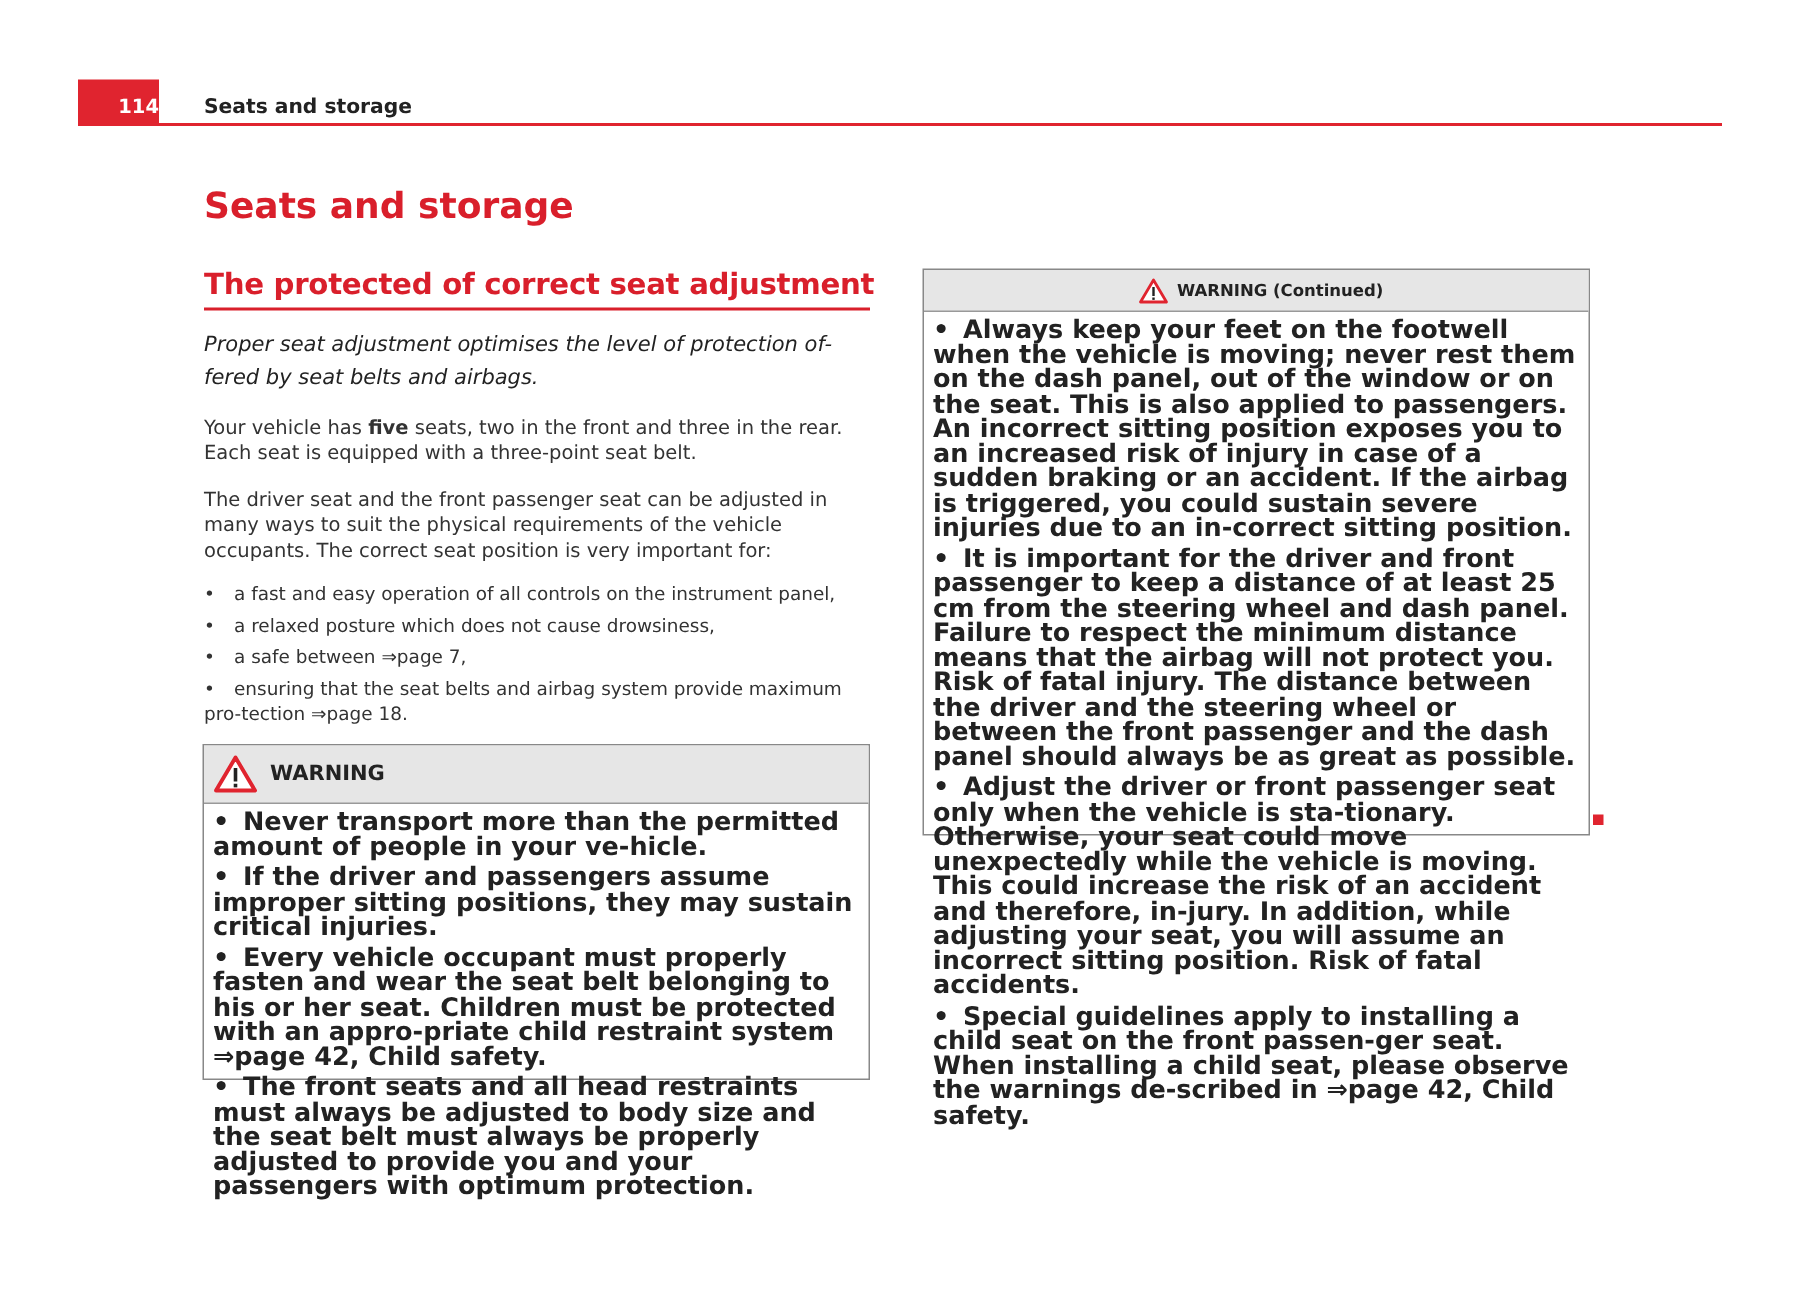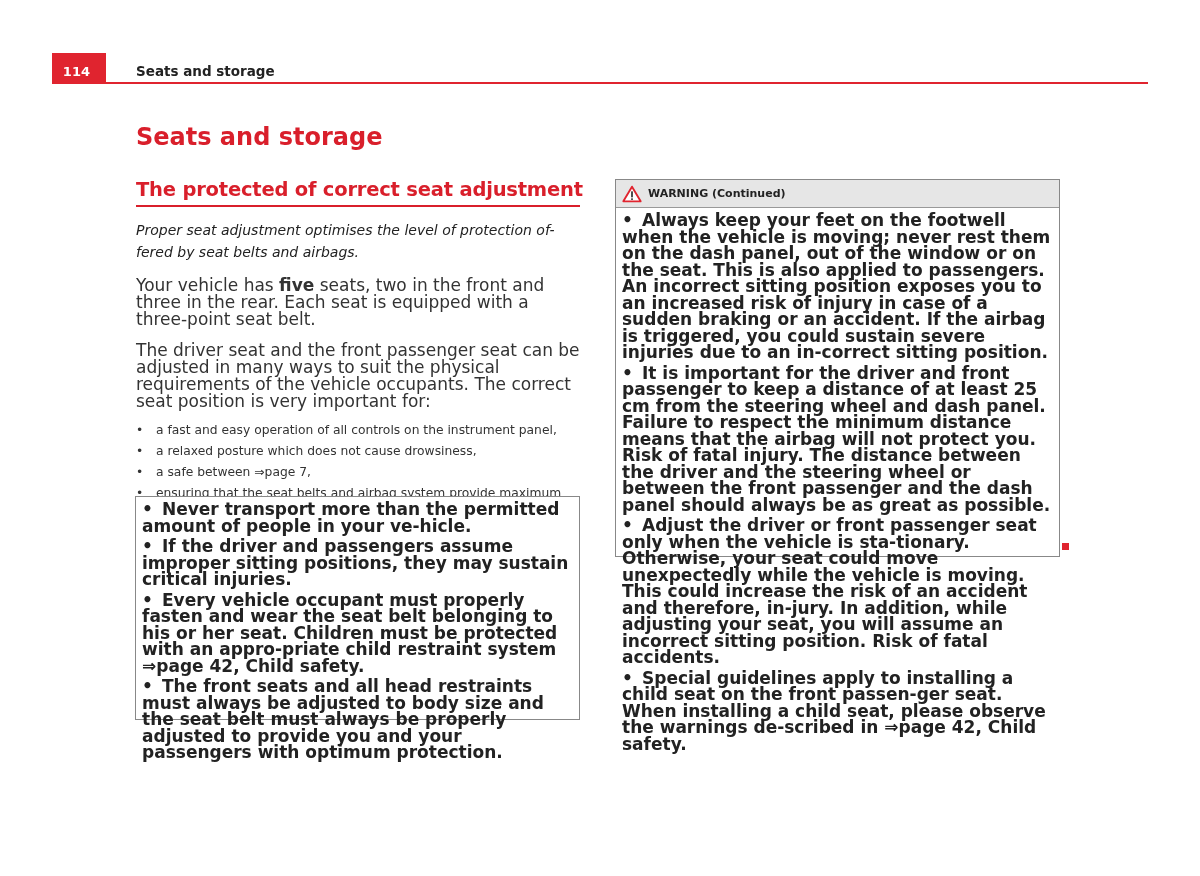--- a/index.html
+++ b/index.html
@@ -3,50 +3,50 @@
   <meta charset="utf-8">
   <style>
     html, body { margin: 0; padding: 0; background: #ffffff; }
     body { width: 1200px; height: 876px; position: relative; overflow: hidden;
            font-family: "DejaVu Sans", "Liberation Sans", sans-serif; color: #2a2a2a; }
 
     
     .hdr-line { position: absolute; left: 52px; top: 82px; width: 1096px; height: 2px; background: #e0242f; }
     .hdr-num { position: absolute; left: 52px; top: 53px; width: 54px; height: 31px; background: #e0242f;
                color: #fff; font-weight: bold; font-size: 13px; display: flex; align-items: center;
-               justify-content: flex-end; padding-right: 16px; box-sizing: border-box; padding-top: 6px; }
+               justify-content: flex-end; padding-right: 0; box-sizing: border-box; padding-top: 6px; }
     .hdr-title { position: absolute; left: 136px; top: 63px; font-size: 13.5px; font-weight: bold; color: #222; }
 
     .chapter-title { position: absolute; left: 136px; top: 123px; font-size: 24px; font-weight: bold; color: #d91f2b; }
 
     .left-col { position: absolute; left: 136px; top: 178px; width: 444px; }
     .sec-title { font-size: 19.5px; font-weight: bold; color: #d91f2b; padding-bottom: 4px;
                  border-bottom: 2px solid #d91f2b; letter-spacing: -0.2px; white-space: nowrap; }
     .intro { font-style: italic; font-size: 14px; line-height: 22px; color: #222; margin-top: 12px; width: 440px; }
-    p.body { font-size: 17px; line-height: 17px; margin: 14px 0 0 0; color: #333; }
+    p.body { font-size: 13px; line-height: 17px; margin: 14px 0 0 0; color: #333; }
     ul.bullets { list-style: none; padding: 0; margin: 12px 0 0 0; }
     ul.bullets li { font-size: 12.3px; line-height: 17px; margin-bottom: 4px; color: #333; position: relative; padding-left: 20px; }
     ul.bullets li.wrap { padding-left: 0; text-indent: 0; }
     .dot { display: inline-block; width: 20px; }
     ul.bullets li .dot-abs { position: absolute; left: 0; }
 
     
     .warn { position: absolute; border: 1px solid #888; background: #fff; box-sizing: border-box; }
     .warn-head { background: #e6e6e6; border-bottom: 1px solid #999; display: flex; align-items: center; }
     .warn-head .label { font-weight: bold; color: #222; }
     .warn-body { padding: 4px 6px 4px 6px; }
     .warn-body p { margin: 0 0 4px 0; font-weight: bold; font-size: 17px; line-height: 16.5px; color: #222; }
     .warn-body .wdot { display: inline-block; width: 20px; }
 
     .warn-left { left: 135px; top: 496px; width: 445px; height: 224px; }
     .warn-left .warn-head { height: 38px; padding-left: 6px; }
     .warn-left .warn-head .label { font-size: 14px; margin-left: 8px; }
 
     .warn-right { left: 615px; top: 179px; width: 445px; height: 378px; }
-    .warn-right .warn-head { height: 27px; padding-left: 6px; }
+    .warn-right .warn-head { height: 27px; padding-left: 6px; justify-content: center; }
     .warn-right .warn-head .label { font-size: 11px; margin-left: 6px; }
 
     .end-mark { position: absolute; left: 1062px; top: 543px; width: 7px; height: 7px; background: #e0242f; }
     b { font-weight: bold; }
   </style>
 </head>
 <body>
 
 <div class="hdr-line"></div>
 <div class="hdr-num">114</div>
@@ -63,20 +63,28 @@
   <p class="body">The driver seat and the front passenger seat can be adjusted in many ways to suit the physical requirements of the vehicle occupants. The correct seat position is very important for:</p>
   <ul class="bullets">
     <li><span class="dot-abs">•</span><span>a fast and easy operation of all controls on the instrument panel,</span></li>
     <li><span class="dot-abs">•</span><span>a relaxed posture which does not cause drowsiness,</span></li>
     <li><span class="dot-abs">•</span><span>a safe between ⇒page 7,</span></li>
     <li class="wrap"><span class="dot">•</span><span>ensuring that the seat belts and airbag system provide maximum pro-tection ⇒page 18.</span></li>
   </ul>
 </div>
 
 <div class="warn warn-left">
+  <div class="warn-head">
+    <svg width="30" height="26" viewBox="0 0 30 26">
+      <path d="M15 2 L28 24 L2 24 Z" fill="#fff" stroke="#e0242f" stroke-width="2.6" stroke-linejoin="round"></path>
+      <rect x="13.8" y="9" width="2.4" height="9" fill="#222"></rect>
+      <rect x="13.8" y="19.5" width="2.4" height="2.4" fill="#222"></rect>
+    </svg>
+    <span class="label">WARNING</span>
+  </div>
   <div class="warn-body">
     <p><span class="wdot">•</span><span>Never transport more than the permitted amount of people in your ve-hicle.</span></p>
     <p><span class="wdot">•</span><span>If the driver and passengers assume improper sitting positions, they may sustain critical injuries.</span></p>
     <p><span class="wdot">•</span><span>Every vehicle occupant must properly fasten and wear the seat belt belonging to his or her seat. Children must be protected with an appro-priate child restraint system ⇒page 42, Child safety.</span></p>
     <p><span class="wdot">•</span><span>The front seats and all head restraints must always be adjusted to body size and the seat belt must always be properly adjusted to provide you and your passengers with optimum protection.</span></p>
   </div>
 </div>
 
 <div class="warn warn-right">
   <div class="warn-head">

